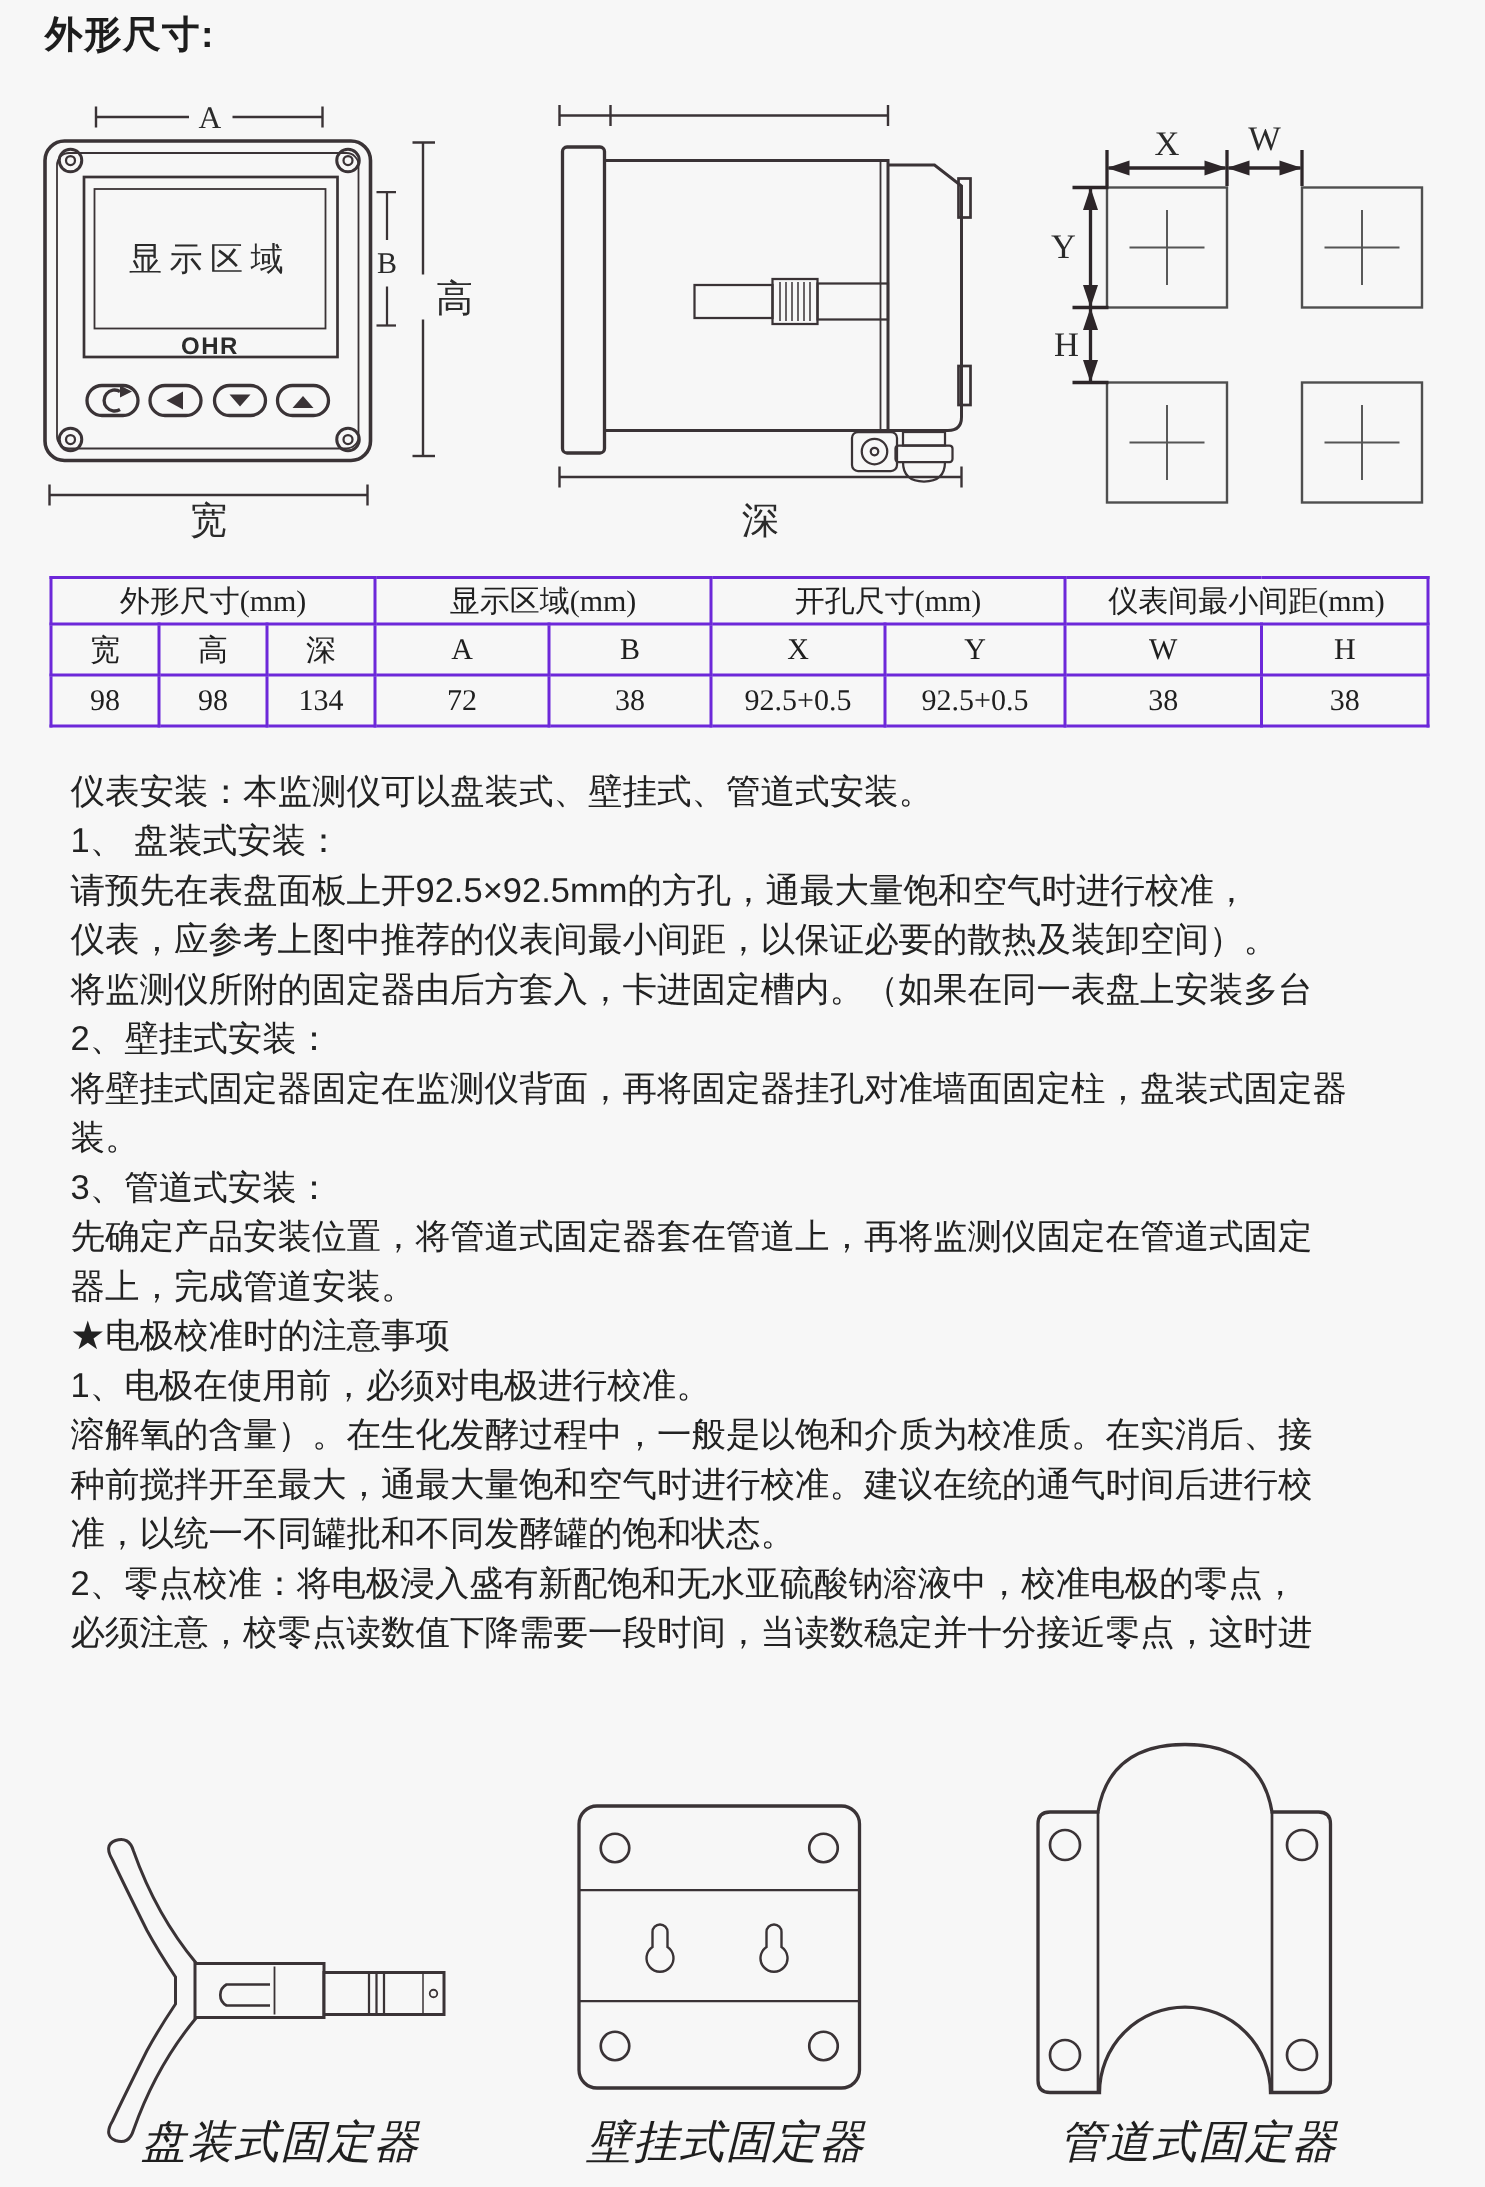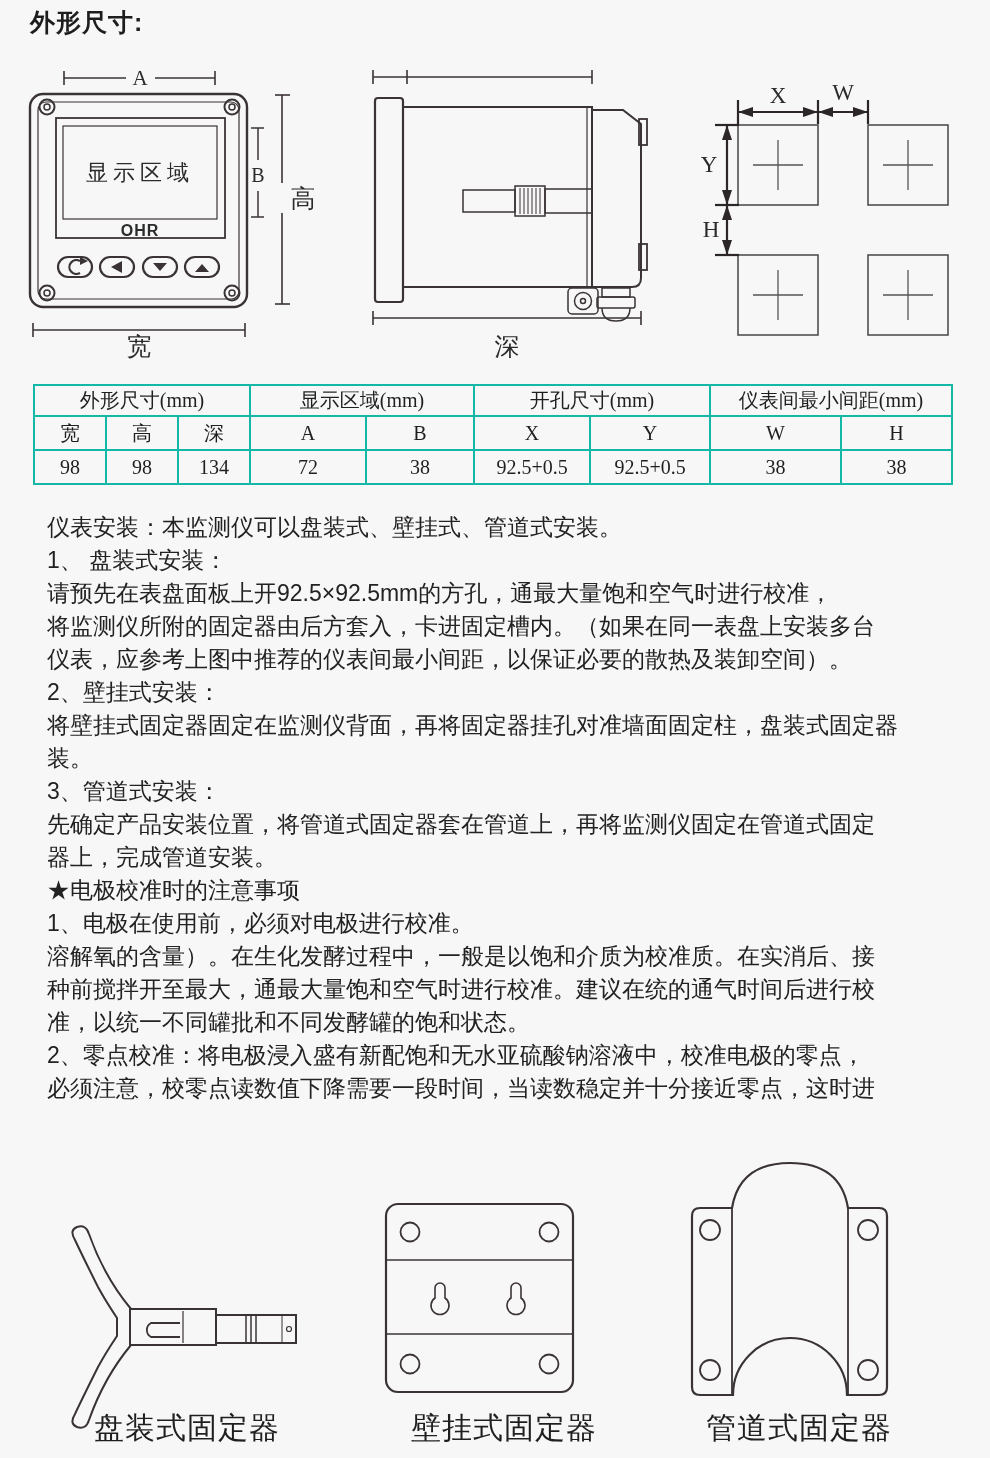--- a/index.html
+++ b/index.html
@@ -15,39 +15,39 @@
     letter-spacing:1px;
   }
   svg text{fill:#2b2b2b;}
   .dim-label{font-family:"Liberation Serif",serif;}
   
   #spec-table{
     left:33px;top:384px;width:918px;border-collapse:collapse;table-layout:fixed;
     font-family:"Liberation Serif",serif;font-size:20px;color:#1f1f1f;
   }
   #spec-table td,#spec-table th{
-    border:2px solid #14b8a6;text-align:center;padding:0;font-weight:400;
+    border:2px solid #6d28d9;text-align:center;padding:0;font-weight:400;
     overflow:hidden;white-space:nowrap;
   }
   #spec-table tr.group-row th{height:29px;}
   #spec-table tr.header-row th{height:32px;}
   #spec-table tr.value-row td{height:32px;}
   
   #instructions{
     left:47px;top:511px;width:916px;
     font-size:23px;line-height:33px;font-weight:500;color:#222;
   }
   #instructions .tline{height:33px;white-space:nowrap;}
   
   .fixture-caption{
     font-family:"Liberation Serif",serif;font-size:30px;color:#1f1f1f;
-    text-align:center;top:1408px;letter-spacing:1px;
+    text-align:center;top:1408px;letter-spacing:1px;font-style:italic;
   }
   #caption-panel{left:67px;width:240px;}
-  #caption-wall{left:384px;width:240px;}
+  #caption-wall{left:364px;width:240px;}
   #caption-pipe{left:679px;width:240px;}
 </style>
 </head>
 <body>
 
 <div class="abs" id="doc-title">外形尺寸:</div>
 
 <svg class="abs" style="left:0;top:55px" width="330" height="312" viewBox="0 0 330 312">
   <g stroke="#3a3336" fill="none">
 
@@ -265,22 +265,22 @@
     <td>38</td>
     <td>38</td>
   </tr>
 </tbody>
   </table>
 
 <div class="abs" id="instructions">
   <div class="tline">仪表安装：本监测仪可以盘装式、壁挂式、管道式安装。</div>
   <div class="tline">1、 盘装式安装：</div>
   <div class="tline">请预先在表盘面板上开92.5×92.5mm的方孔，通最大量饱和空气时进行校准，</div>
+  <div class="tline">仪表，应参考上图中推荐的仪表间最小间距，以保证必要的散热及装卸空间）。</div>
   <div class="tline">将监测仪所附的固定器由后方套入，卡进固定槽内。（如果在同一表盘上安装多台</div>
-  <div class="tline">仪表，应参考上图中推荐的仪表间最小间距，以保证必要的散热及装卸空间）。</div>
   <div class="tline">2、壁挂式安装：</div>
   <div class="tline">将壁挂式固定器固定在监测仪背面，再将固定器挂孔对准墙面固定柱，盘装式固定器</div>
   <div class="tline">装。</div>
   <div class="tline">3、管道式安装：</div>
   <div class="tline">先确定产品安装位置，将管道式固定器套在管道上，再将监测仪固定在管道式固定</div>
   <div class="tline">器上，完成管道安装。</div>
   <div class="tline">★电极校准时的注意事项</div>
   <div class="tline">1、电极在使用前，必须对电极进行校准。</div>
   <div class="tline">溶解氧的含量）。在生化发酵过程中，一般是以饱和介质为校准质。在实消后、接</div>
   <div class="tline">种前搅拌开至最大，通最大量饱和空气时进行校准。建议在统的通气时间后进行校</div>

